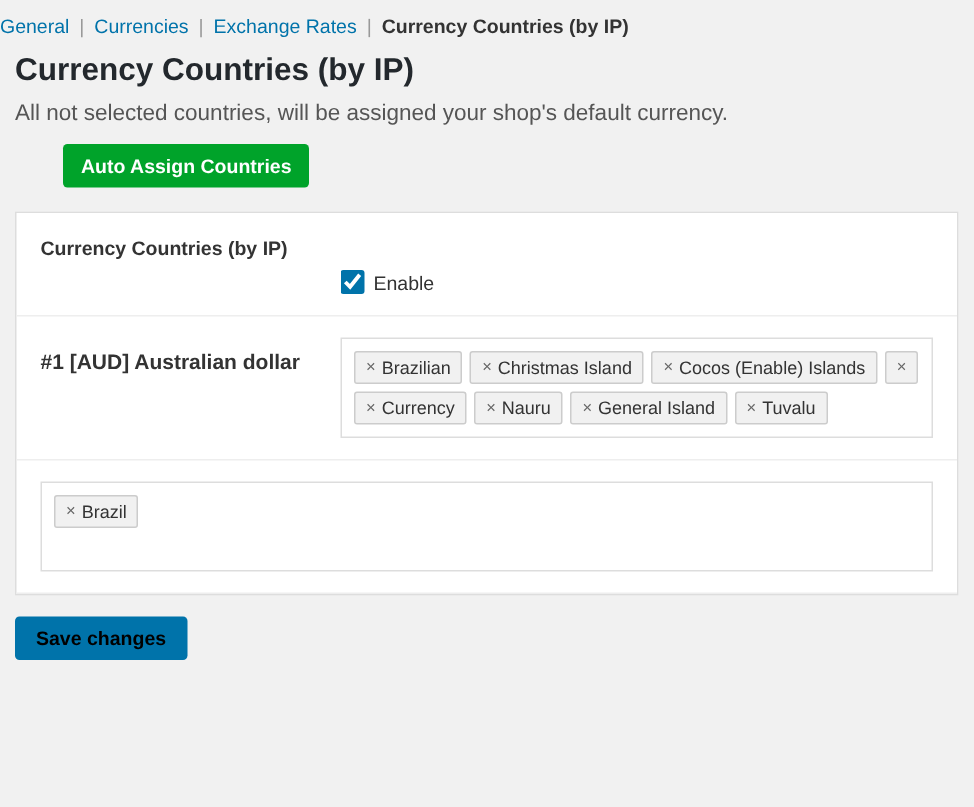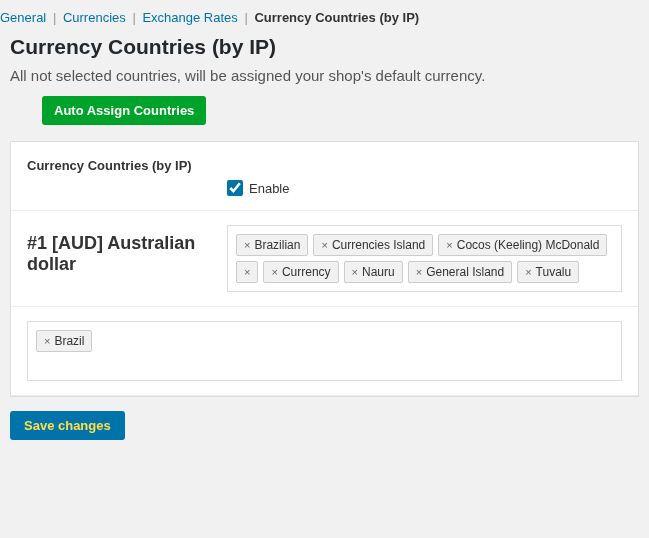--- a/index.html
+++ b/index.html
@@ -88,21 +88,21 @@
       align-items: flex-start;
       padding: 14px 16px;
       border-bottom: 1px solid #eee;
     }
     .currency-label {
       width: 200px;
       flex-shrink: 0;
       font-weight: 600;
       color: #333;
       padding-top: 8px;
-      font-size: 18px;
+      font-size: 14px;
     }
     .currency-tags-wrap {
       flex: 1;
       border: 1px solid #ddd;
       background: #fff;
       padding: 8px;
       min-height: 60px;
       display: flex;
       flex-wrap: wrap;
       gap: 5px;
@@ -122,21 +122,21 @@
     .tag .tag-x {
       color: #666;
       font-size: 11px;
       cursor: pointer;
     }
     .save-btn-row {
       padding: 14px 10px;
     }
     .btn-save {
       background: #0073aa;
-      color: #fde047;
+      color: #000000;
       border: none;
       padding: 7px 14px;
       font-size: 13px;
       font-weight: 600;
       cursor: pointer;
       border-radius: 3px;
     }
   </style>
 </head>
 <body>
@@ -174,25 +174,25 @@
     <div id="currency-rows">
         <div class="currency-row">
           <div class="currency-label">#1 [AUD] Australian dollar</div>
           <div class="currency-tags-wrap">
             <span class="tag">
               <span class="tag-x">×</span>
               <span>Brazilian</span>
             </span>
             <span class="tag">
               <span class="tag-x">×</span>
-              <span>Currencies Island</span>
-            </span>
-            <span class="tag">
-              <span class="tag-x">×</span>
-              <span>Cocos (Keeling) McDonald</span>
+              <span>Christmas Island</span>
+            </span>
+            <span class="tag">
+              <span class="tag-x">×</span>
+              <span>Cocos (Enable) Islands</span>
             </span>
             <span class="tag">
               <span class="tag-x">×</span>
             </span>
             <span class="tag">
               <span class="tag-x">×</span>
               <span>Currency</span>
             </span>
             <span class="tag">
               <span class="tag-x">×</span>

